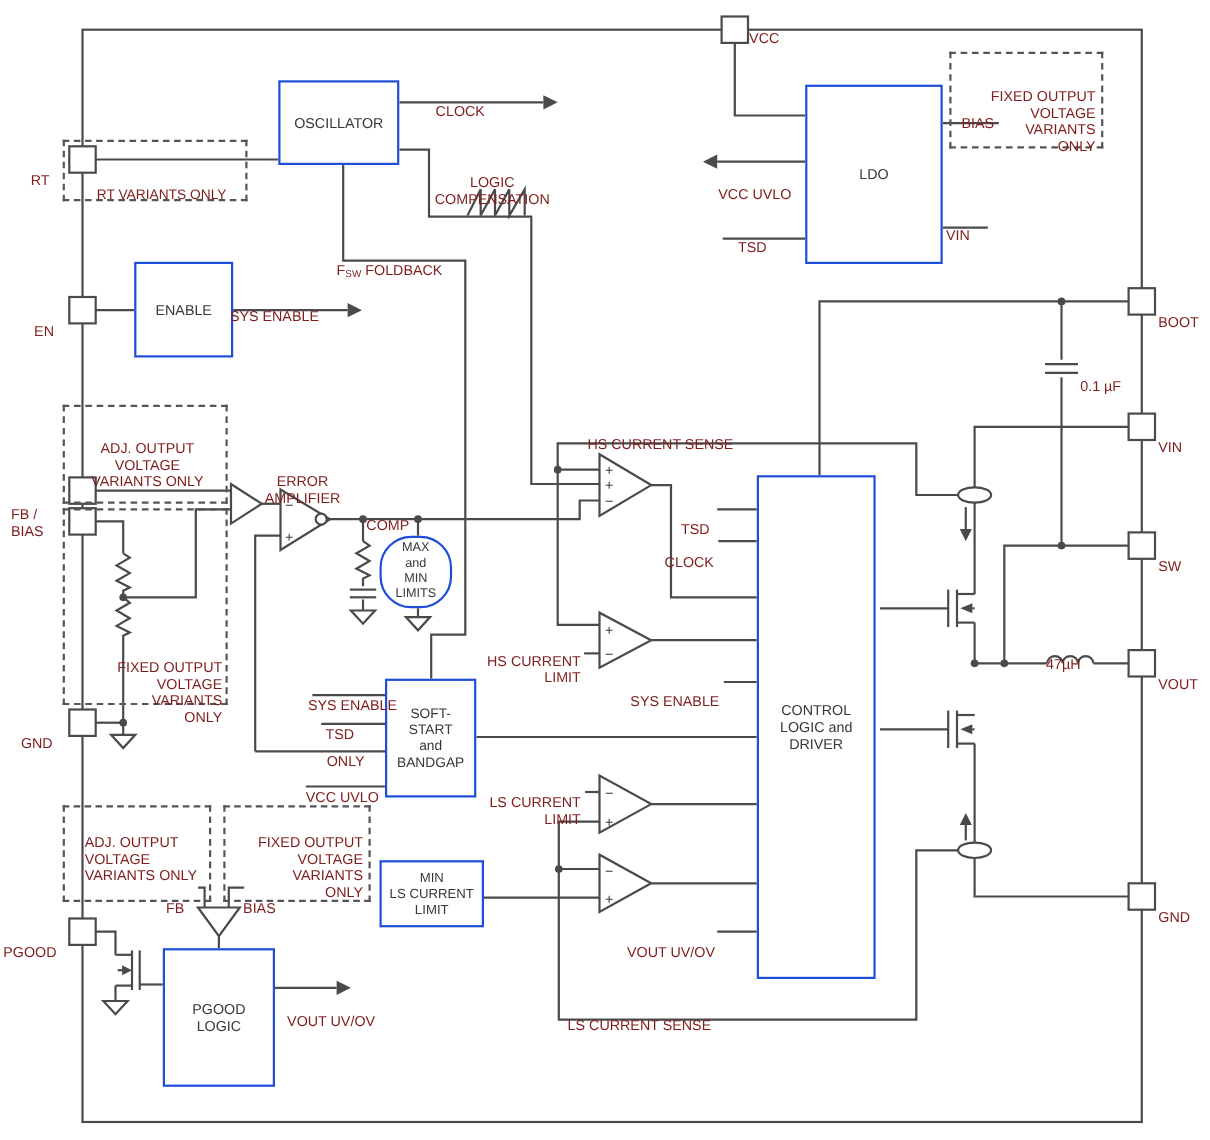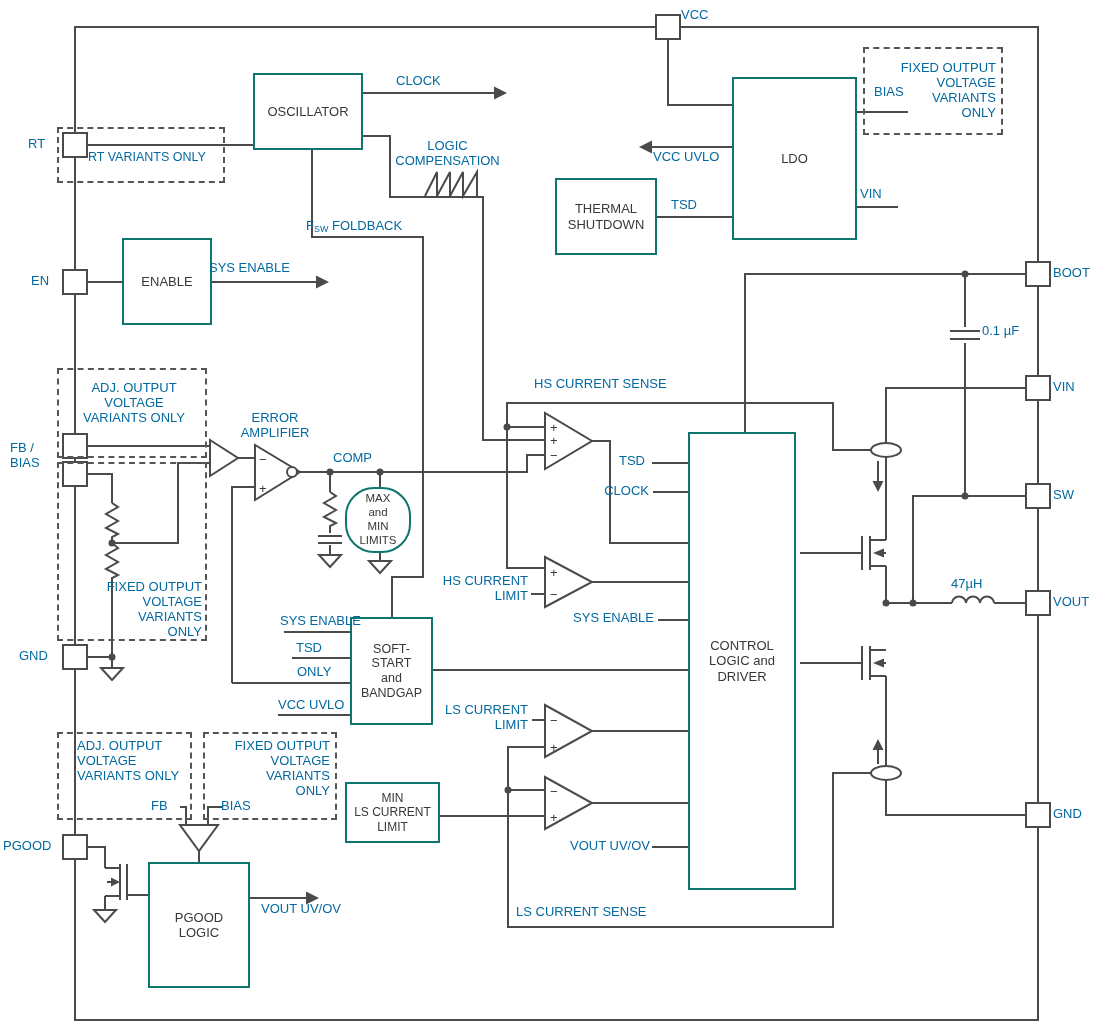--- a/index.html
+++ b/index.html
@@ -1,23 +1,23 @@
 <!DOCTYPE html>
 <html><head>
 <meta charset="utf-8">
 <style>
   html,body{margin:0;padding:0;background:#fff;}
   .stage{position:relative;width:1100px;height:1036px;background:#ffffff;
          font-family:"Liberation Sans",sans-serif;overflow:hidden;}
   .stage svg{position:absolute;left:0;top:0;z-index:0;}
   .dsh{position:absolute;border:2px dashed #555;box-sizing:border-box;z-index:1;background:transparent;}
-  .blk{position:absolute;border:2px solid #0f766e;background:#fff;display:flex;align-items:center;
+  .blk{position:absolute;border:2px solid #1d4ed8;background:#fff;display:flex;align-items:center;
        justify-content:center;text-align:center;white-space:pre-line;color:#383838;font-size:13px;
        line-height:1.18;box-sizing:border-box;z-index:2;}
-  .lbl{position:absolute;white-space:pre-line;color:#0369a1;font-size:13px;line-height:1.15;z-index:3;}
+  .lbl{position:absolute;white-space:pre-line;color:#7f1d1d;font-size:13px;line-height:1.15;z-index:3;margin-top:20px;}
   .ctr{text-align:center;} .rgt{text-align:right;}
   .sm{font-size:11.5px;line-height:1.2;border-radius:29px;}
   .sub{font-size:9px;vertical-align:-2px;}
 </style>
 </head>
 <body>
 
 <div class="stage">
 
   <svg width="1100" height="1036" viewBox="0 0 1100 1036">
@@ -240,22 +240,20 @@
 
   <div class="dsh" style="left:57px;top:127px;width:168px;height:56px"></div>
   <div class="dsh" style="left:57px;top:368px;width:150px;height:90px"></div>
   <div class="dsh" style="left:57px;top:462px;width:150px;height:179px"></div>
   <div class="dsh" style="left:863px;top:47px;width:140px;height:88px"></div>
   <div class="dsh" style="left:57px;top:732px;width:135px;height:88px"></div>
   <div class="dsh" style="left:203px;top:732px;width:134px;height:88px"></div>
 
   <div class="blk" style="left:253px;top:73px;width:110px;height:77px"><span>OSCILLATOR</span></div>
   <div class="blk" style="left:122px;top:238px;width:90px;height:87px"><span>ENABLE</span></div>
-  <div class="blk" style="left:555px;top:178px;width:102px;height:77px"><span>THERMAL
-SHUTDOWN</span></div>
   <div class="blk" style="left:732px;top:77px;width:125px;height:163px"><span>LDO</span></div>
   <div class="blk sm" style="left:345px;top:487px;width:66px;height:66px"><span>MAX
 and
 MIN
 LIMITS</span></div>
   <div class="blk" style="left:350px;top:617px;width:83px;height:108px;font-size:12.5px"><span>SOFT-
 START
 and
 BANDGAP</span></div>
   <div class="blk" style="left:688px;top:432px;width:108px;height:458px"><span>CONTROL

